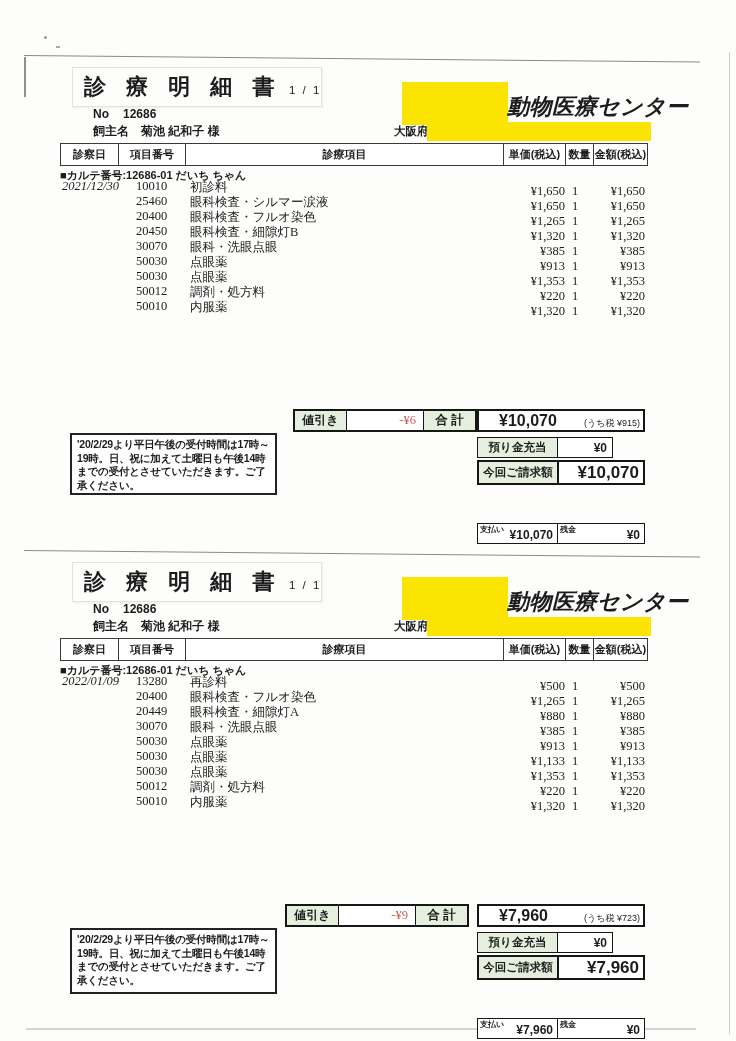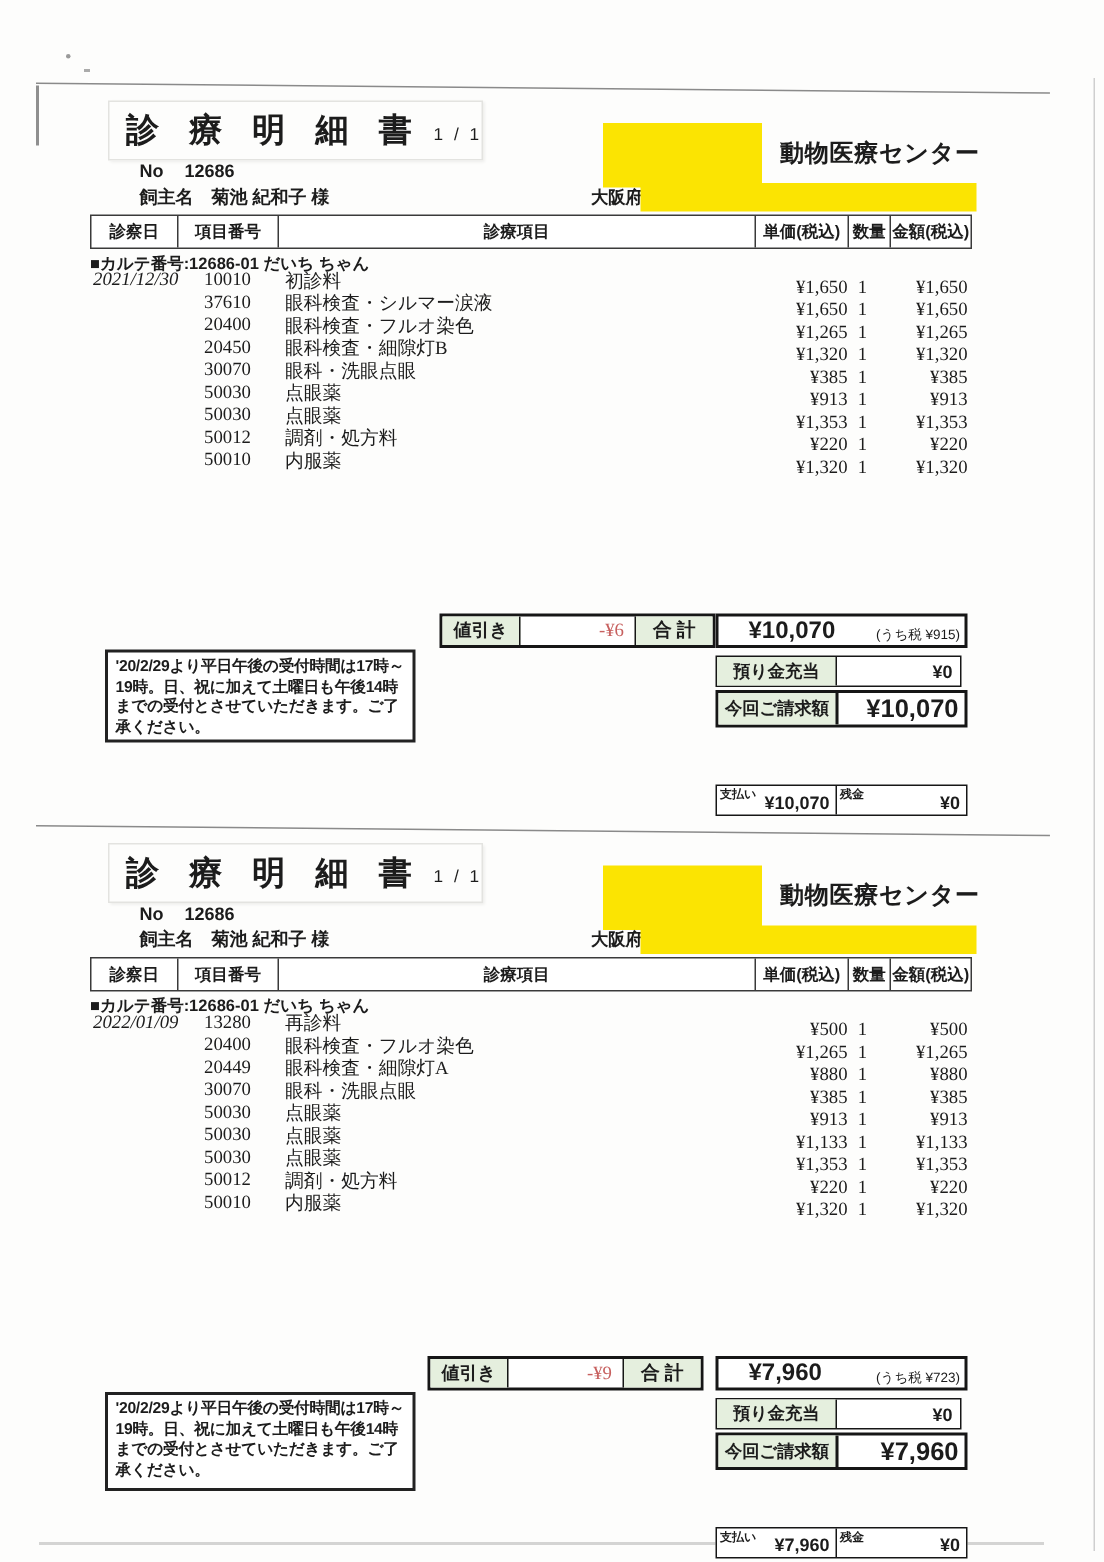--- a/index.html
+++ b/index.html
@@ -21,21 +21,21 @@
   .speck1{position:absolute;left:44px;top:36px;width:3px;height:3px;background:#9a9a9a;border-radius:50%;}
   .speck2{position:absolute;left:56px;top:46px;width:4px;height:2px;background:#ababab;}
 
   
   .title-frame{position:absolute;left:72px;top:12px;width:248px;height:38px;
     border:1px solid #e3e3e0;box-shadow:1px 1px 2px #ececea;}
   .title{position:absolute;left:84px;top:17px;font-size:22px;font-weight:bold;letter-spacing:7px;white-space:nowrap;}
   .page-ind{position:absolute;left:289px;top:29px;font-size:11.5px;letter-spacing:2px;}
   .redact-a{position:absolute;left:402px;top:27px;width:106px;height:43px;background:#fbe402;}
   .redact-b{position:absolute;left:427px;top:67px;width:224px;height:19px;background:#fbe402;}
-  .center-name{position:absolute;left:520px;top:37px;font-size:16px;font-weight:600;letter-spacing:.5px;white-space:nowrap;}
+  .center-name{position:absolute;left:507px;top:37px;font-size:22px;font-weight:600;letter-spacing:.5px;white-space:nowrap;font-style:italic;}
   .no-line{position:absolute;left:93px;top:52px;font-size:12px;font-weight:600;}
   .no-line .val{margin-left:14px;}
   .owner-line{position:absolute;left:93px;top:68px;font-size:12px;font-weight:600;}
   .owner-line .val{margin-left:12px;}
   .addr{position:absolute;left:394px;top:69px;font-size:11.5px;font-weight:700;}
 
   
   .thead{position:absolute;left:60px;top:88px;width:588px;height:23px;display:flex;
     border:1.4px solid #3a3a3a;box-sizing:border-box;font-size:11px;font-weight:700;background:#fff;}
   .thead .c{display:flex;align-items:center;justify-content:center;box-sizing:border-box;
@@ -60,21 +60,21 @@
   .t-discount-strip .cell{display:flex;align-items:center;box-sizing:border-box;height:100%;}
   .cell-dlabel{width:52px;background:#e5efde;border-right:1.6px solid #161616;
     justify-content:center;font-size:12px;font-weight:700;}
   .cell-dvalue{flex:1;border-right:1.6px solid #161616;justify-content:flex-end;
     padding-right:7px;color:#c7605f;font-family:"Liberation Serif",serif;font-size:12.5px;}
   .cell-tlabel{width:51px;background:#e5efde;justify-content:center;font-size:12.5px;font-weight:700;}
   .t-total-box{position:absolute;left:477px;top:354px;width:168px;height:23px;
     border:2px solid #161616;box-sizing:border-box;display:flex;align-items:center;background:#fff;}
   .total-amount{font-size:16px;font-weight:700;margin-left:20px;white-space:nowrap;}
   .tax-note{font-size:9px;margin-left:auto;margin-right:3px;padding-top:5px;white-space:nowrap;}
-  .t-deposit{position:absolute;left:477px;top:382px;width:164px;height:21px;
+  .t-deposit{position:absolute;left:477px;top:382px;width:136px;height:21px;
     border:1.8px solid #161616;box-sizing:border-box;display:flex;background:#fff;}
   .t-deposit .lab{width:80px;background:#e5efde;border-right:1.8px solid #161616;display:flex;
     align-items:center;justify-content:center;font-size:11.5px;font-weight:700;box-sizing:border-box;}
   .t-deposit .val{flex:1;display:flex;align-items:center;justify-content:flex-end;
     padding-right:5px;font-size:12px;font-weight:700;}
   .t-billing{position:absolute;left:477px;top:405px;width:168px;height:25px;
     border:2px solid #161616;box-sizing:border-box;display:flex;background:#fff;}
   .t-billing .lab{width:80px;background:#e5efde;border-right:2px solid #161616;display:flex;
     align-items:center;justify-content:center;font-size:11.5px;font-weight:700;box-sizing:border-box;}
   .t-billing .val{flex:1;display:flex;align-items:center;justify-content:flex-end;
@@ -136,21 +136,21 @@
         <span class="c-date">2021/12/30</span>
         <span class="c-code">10010</span>
         <span class="c-item">初診料</span>
         <span class="c-unit">¥1,650</span>
         <span class="c-qty">1</span>
         <span class="c-amt">¥1,650</span>
       </div>
 
       <div class="row">
         <span class="c-date"></span>
-        <span class="c-code">37610</span>
+        <span class="c-code">25460</span>
         <span class="c-item">眼科検査・シルマー涙液</span>
         <span class="c-unit">¥1,650</span>
         <span class="c-qty">1</span>
         <span class="c-amt">¥1,650</span>
       </div>
 
       <div class="row">
         <span class="c-date"></span>
         <span class="c-code">20400</span>
         <span class="c-item">眼科検査・フルオ染色</span>

